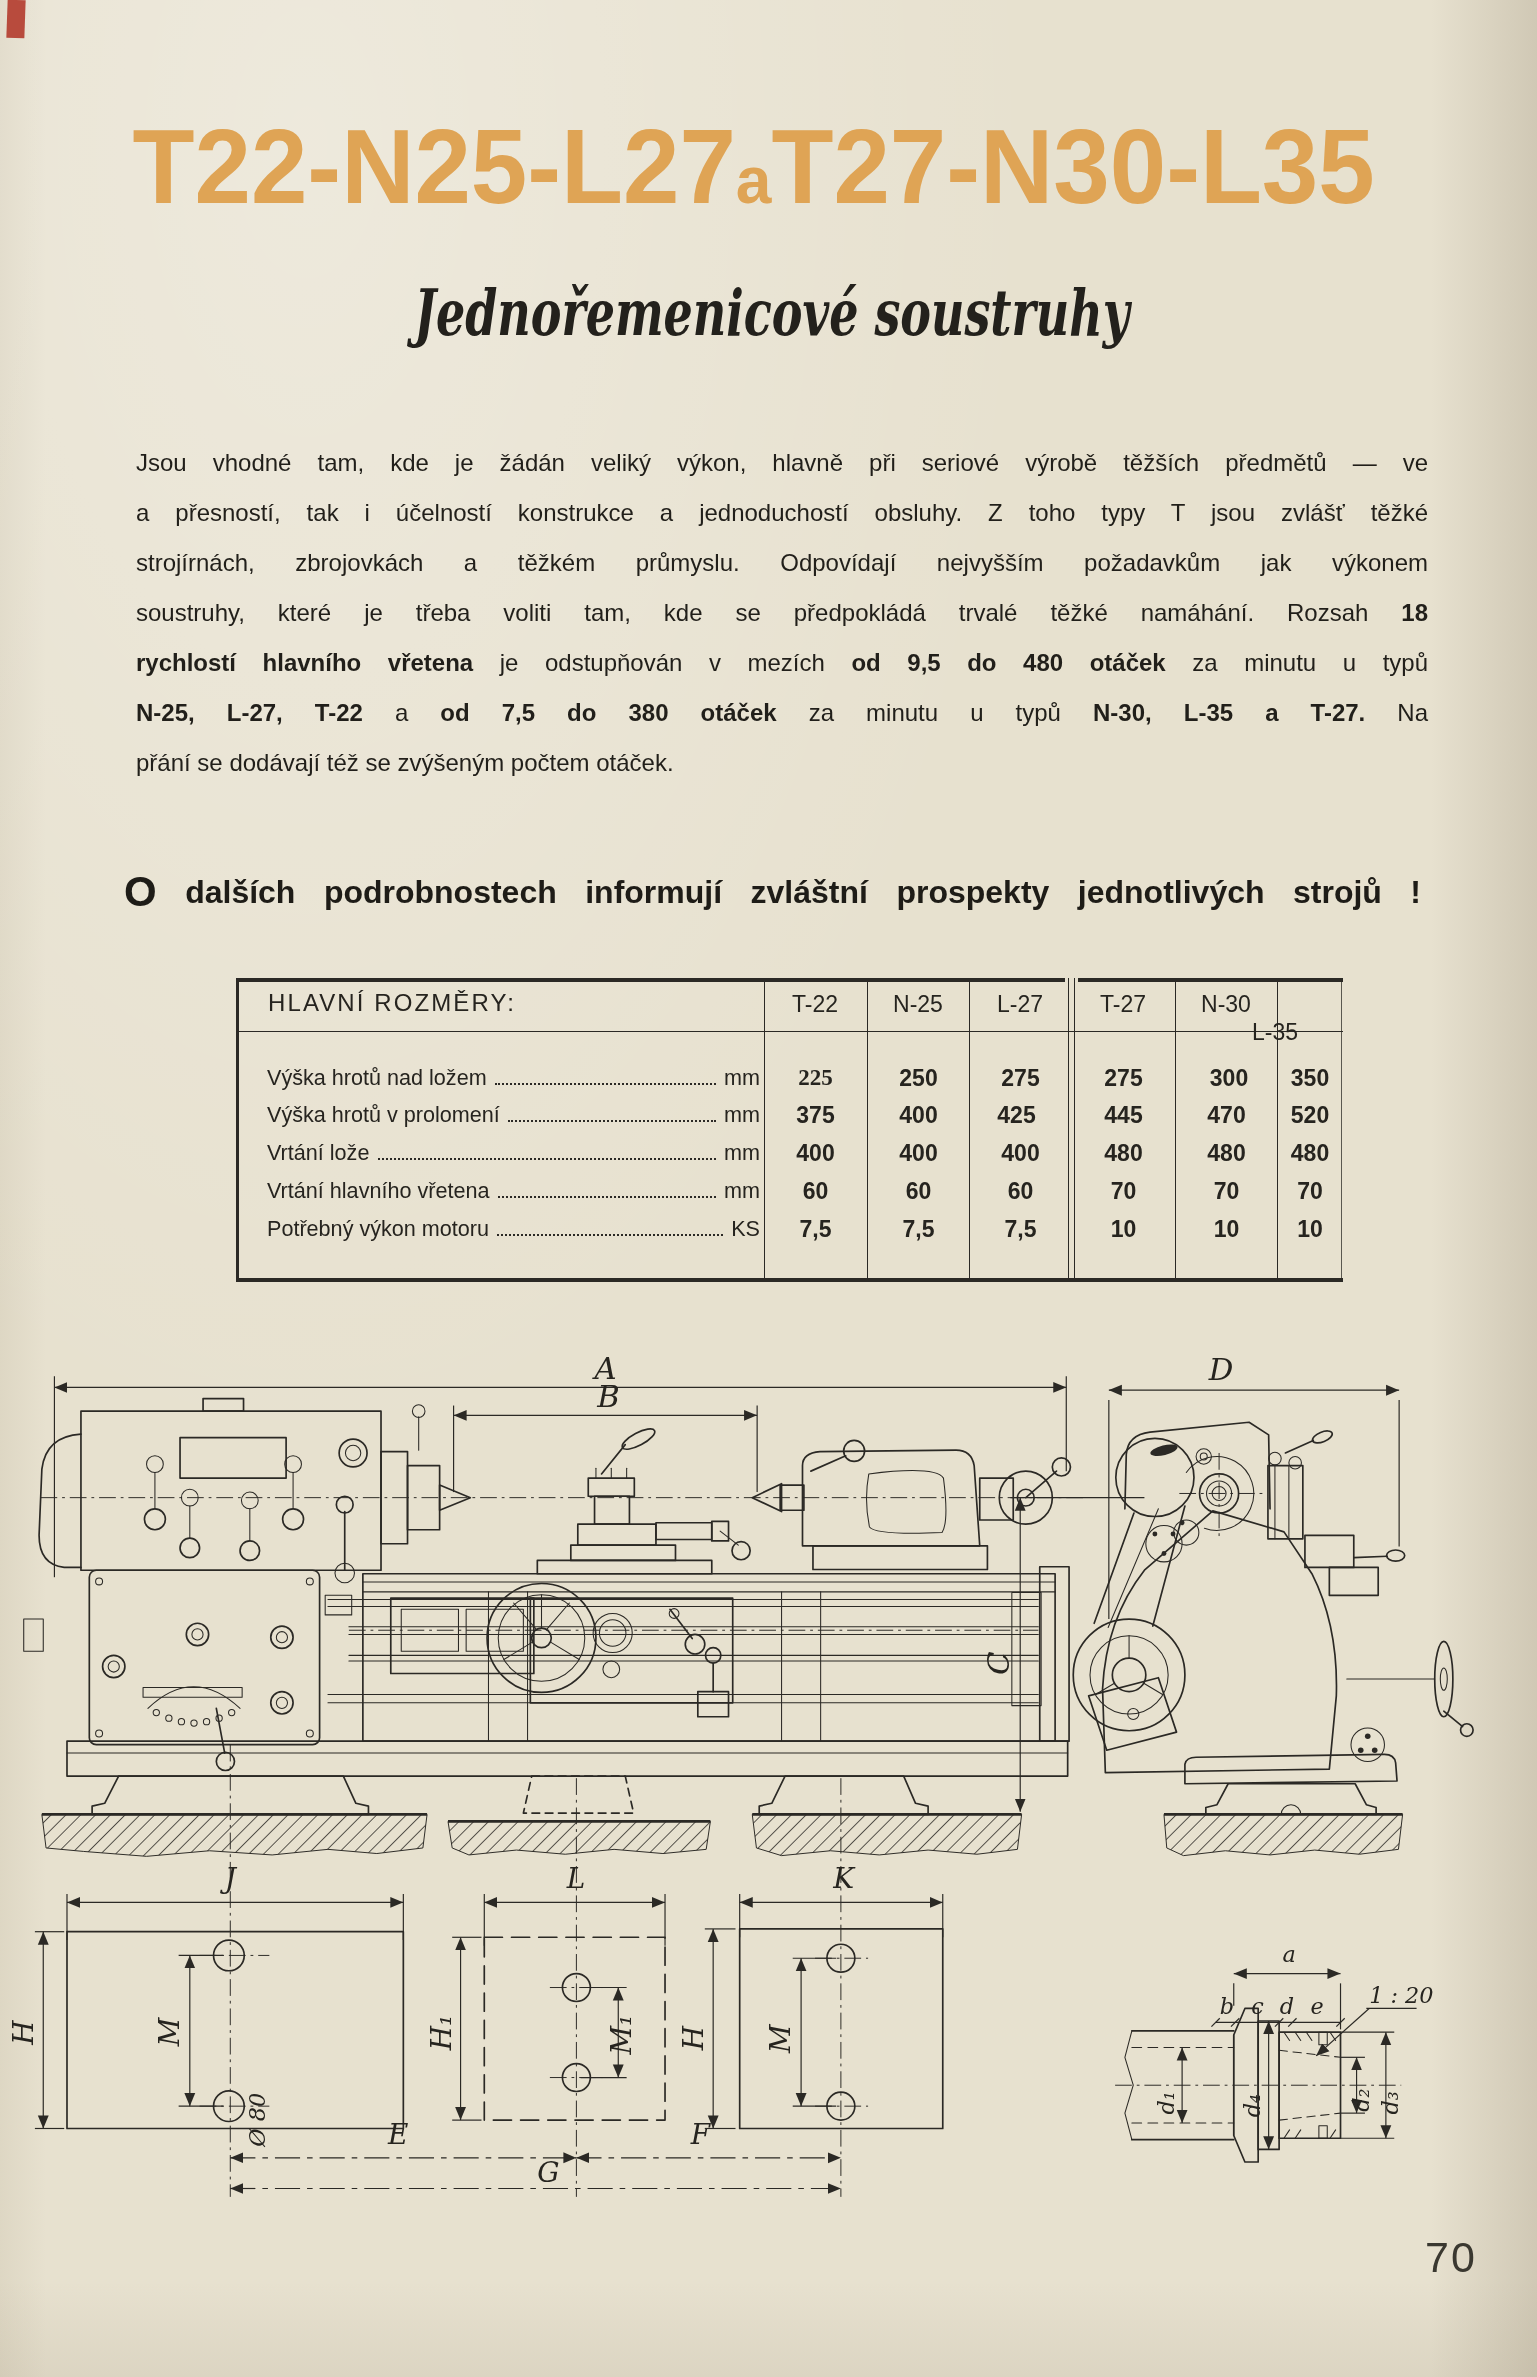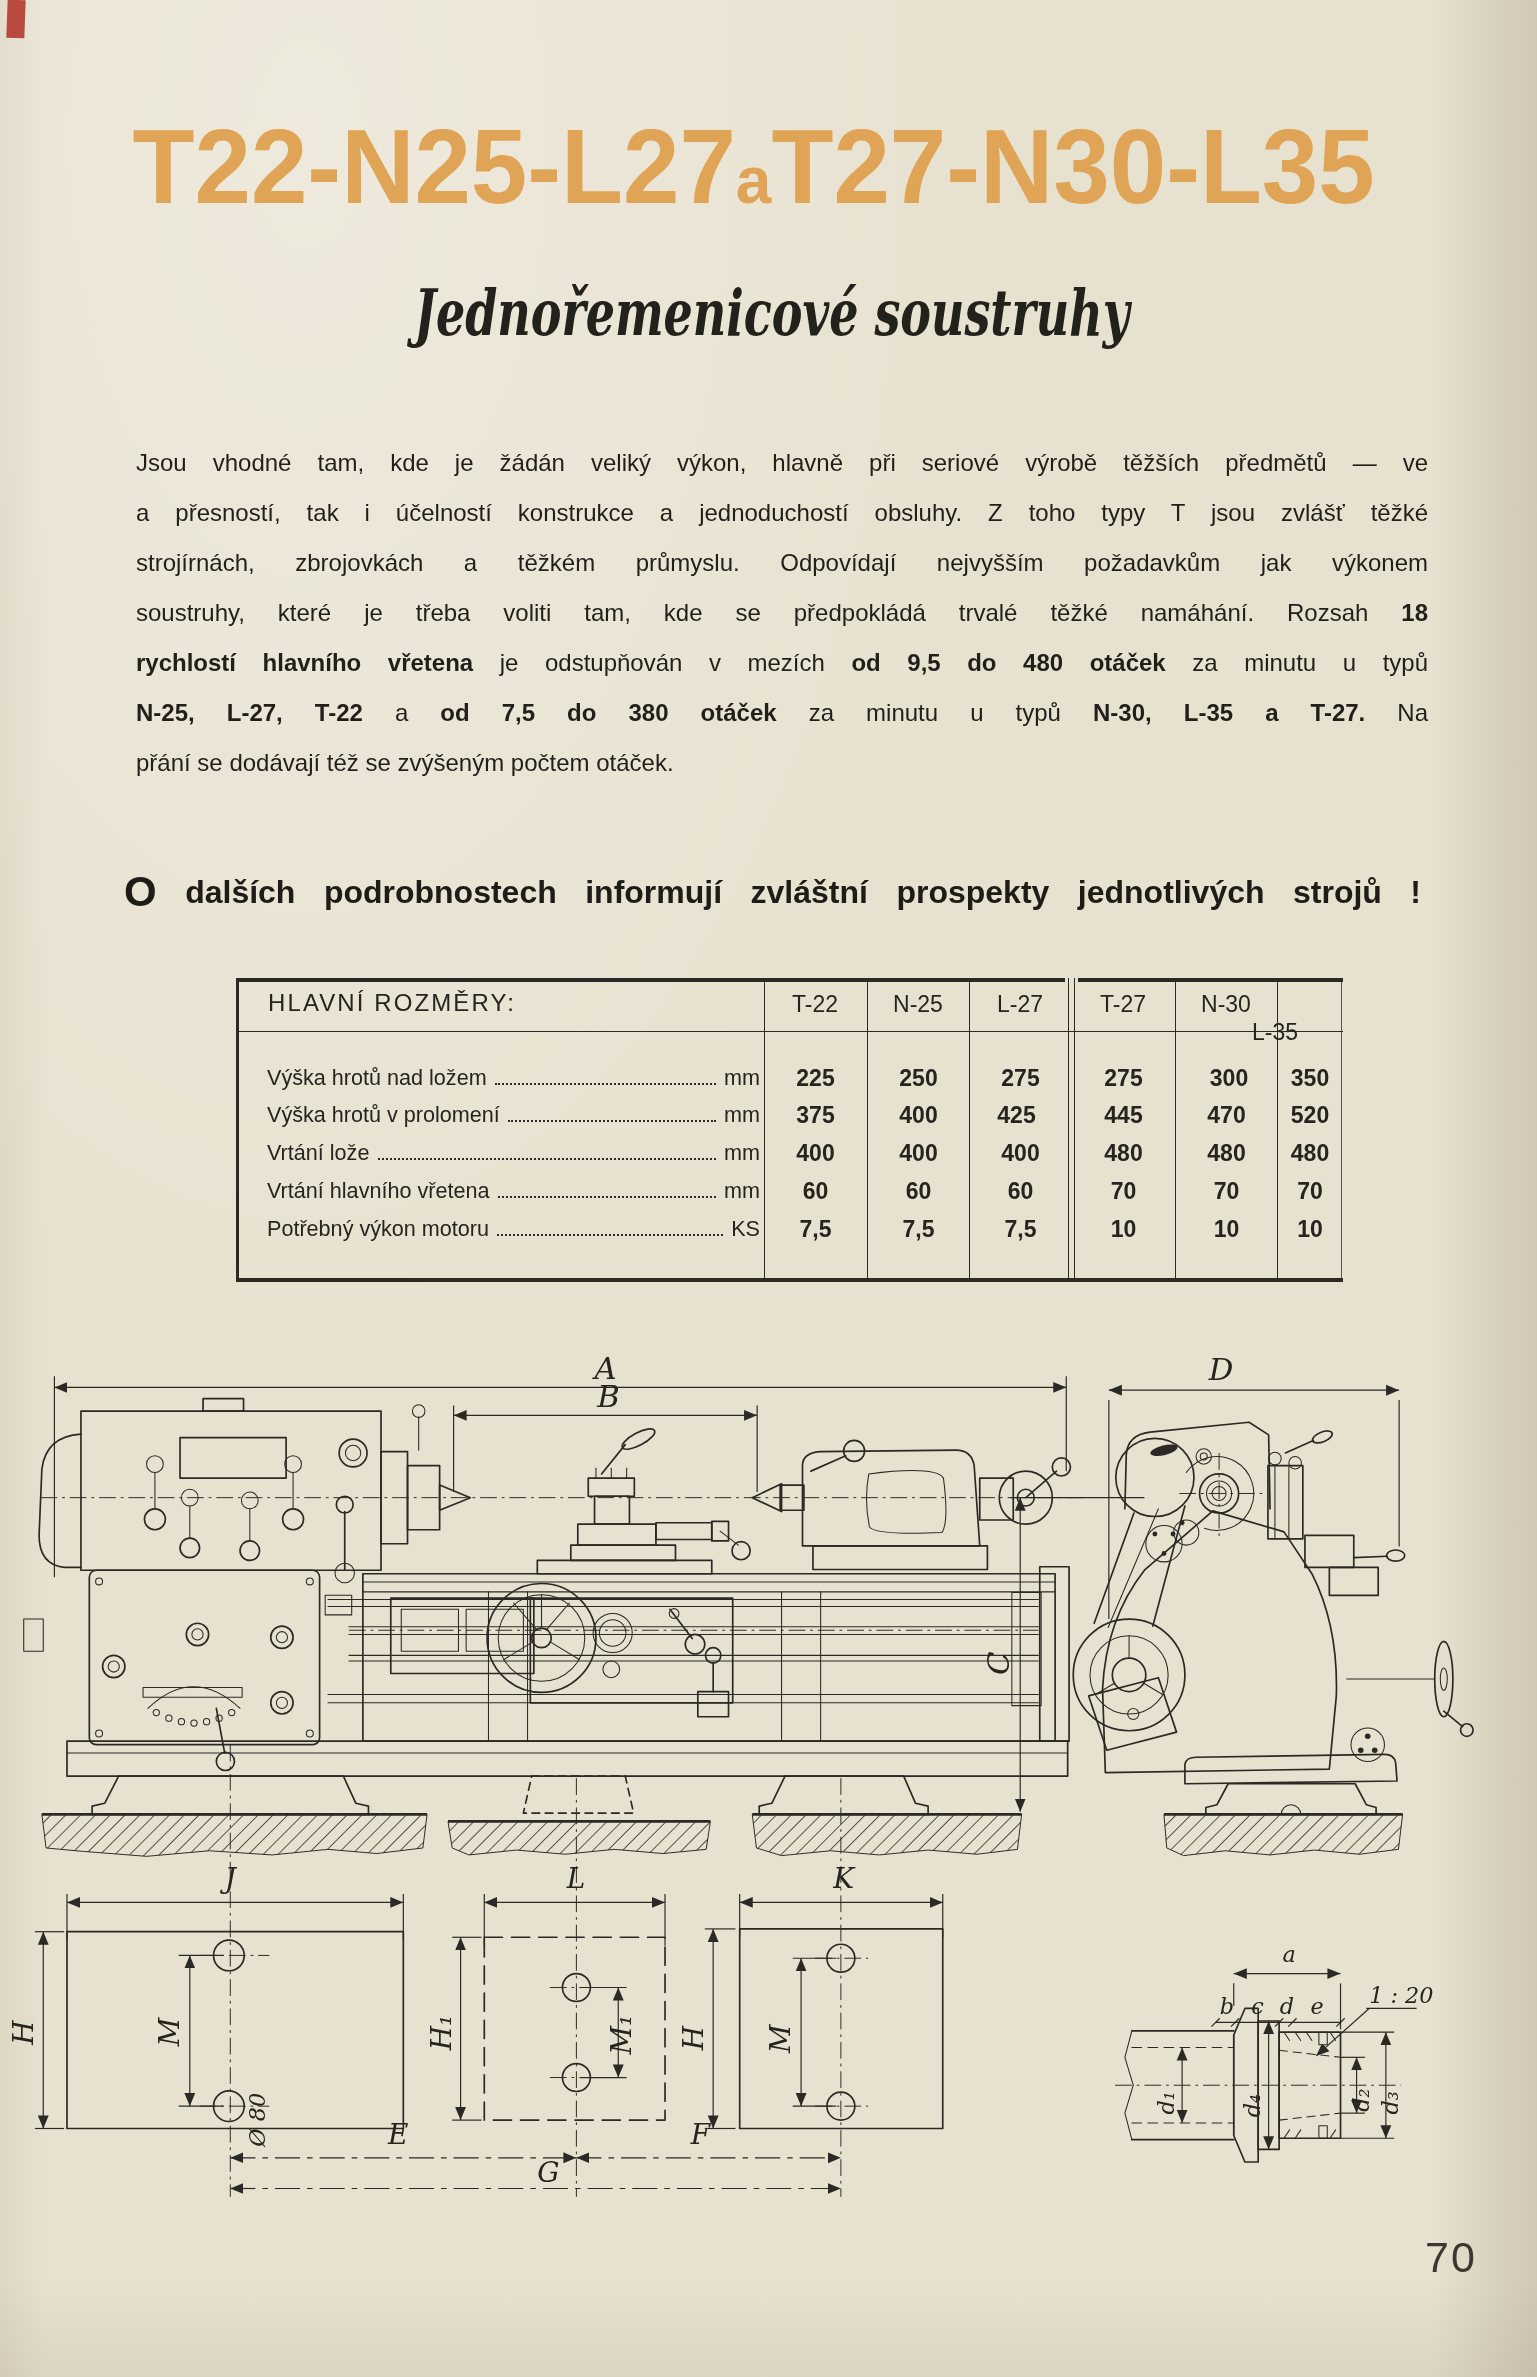--- a/index.html
+++ b/index.html
@@ -96,21 +96,21 @@
     <div class="colhead" style="left:836px;">T-27</div>
     <div class="colhead" style="left:939px;">N-30</div>
     <div class="colhead" style="left:988px;margin-top:28px;">L-35</div>
     <div>
         <div class="trow" style="top: 87px;">
           <div class="lblcell">
             <span>Výška hrotů nad ložem</span>
             <span class="leader"></span>
             <span class="unit">mm</span>
           </div>
-          <span class="val" style="left: 528px; width: 103px;">225</span>
+          <span class="val" style="left: 528px; width: 103px; font-family: Liberation Serif, serif;">225</span>
           <span class="val" style="left: 631px; width: 103px;">250</span>
           <span class="val" style="left: 733px; width: 103px;">275</span>
           <span class="val" style="left: 836px; width: 103px;">275</span>
           <span class="val" style="left: 939px; width: 108px;">300</span>
           <span class="val" style="left: 1041px; width: 66px;">350</span>
         </div>
         <div class="trow" style="top: 124px;">
           <div class="lblcell">
             <span>Výška hrotů v prolomení</span>
             <span class="leader"></span>

